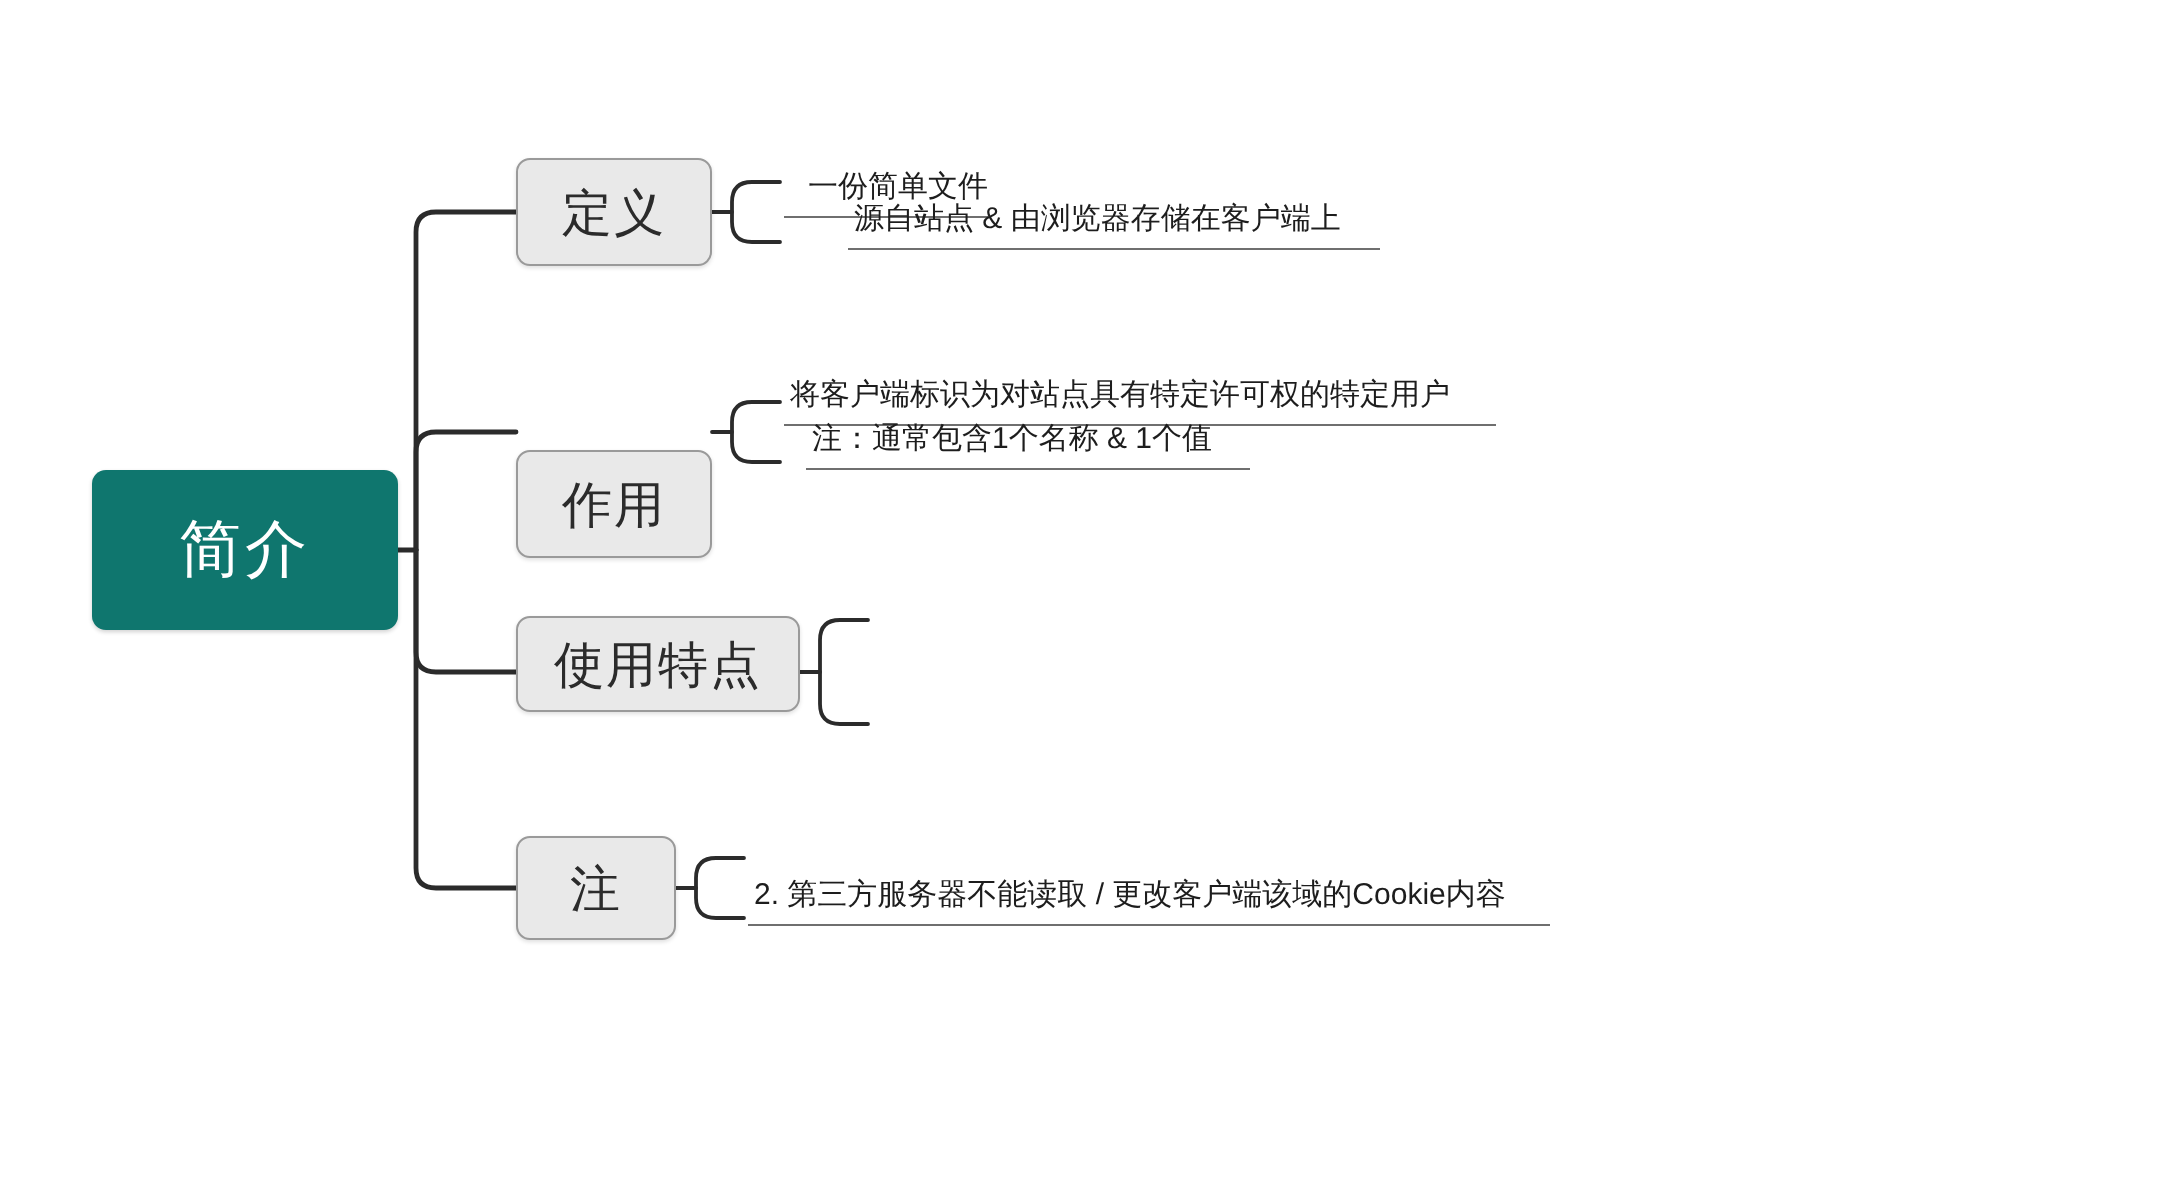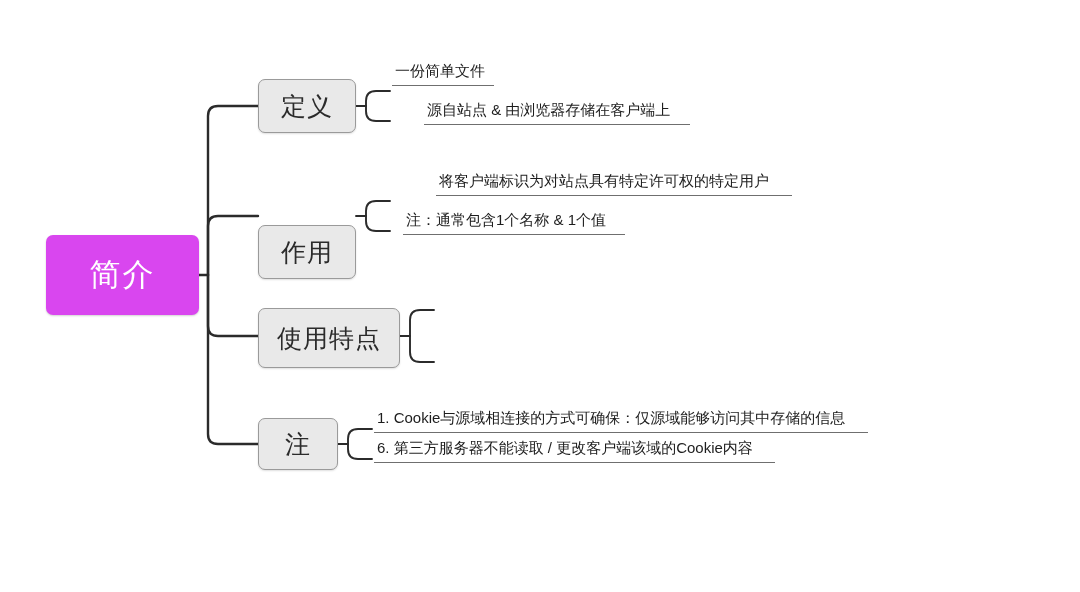--- a/index.html
+++ b/index.html
@@ -30,21 +30,21 @@
   .node {
     position: absolute;
     box-sizing: border-box;
     display: flex;
     align-items: center;
     justify-content: center;
     text-align: center;
     white-space: nowrap;
   }
   .root-node {
-    background: #d946ef;
+    background: #0f766e;
     color: #ffffff;
     border-radius: 7px;
     font-size: 31px;
     letter-spacing: 2px;
     box-shadow: 0 1px 2px rgba(0,0,0,0.18);
   }
   .branch-node {
     background: #e9e9e9;
     color: #2b2b2b;
     border: 1.3px solid #9a9a9a;
@@ -102,32 +102,31 @@
     </g>
   </svg>
 
   <div class="node root-node" style="left:46px; top:235px; width:153px; height:80px;">
     <span>简介</span>
   </div>
 
   <div class="node branch-node" style="left:258px; top:79px; width:98px; height:54px;">
     <span>定义</span>
   </div>
-  <div class="leaf nowrap" style="left:392px; top:57px; width:102px;">一份简单文件</div>
+  <div class="leaf nowrap" style="left:392px; top:80px; width:102px;text-align:right;">一份简单文件</div>
   <div class="leaf nowrap" style="left:392px; top:96px; width:266px;margin-left:32px;">源自站点 &amp; 由浏览器存储在客户端上</div>
 
   <div class="node branch-node" style="left:258px; top:189px; width:98px; height:54px;margin-top:36px;">
     <span>作用</span>
   </div>
-  <div class="leaf nowrap" style="left:392px; top:167px; width:356px;margin-left:44px;">将客户端标识为对站点具有特定许可权的特定用户</div>
+  <div class="leaf nowrap" style="left:392px; top:184px; width:356px;">将客户端标识为对站点具有特定许可权的特定用户</div>
   <div class="leaf nowrap" style="left:403px; top:206px; width:222px;">注：通常包含1个名称 &amp; 1个值</div>
 
-  <div class="node branch-node" style="left:258px; top:308px; width:142px; height:60px;">
+  <div class="node branch-node" style="left:258px; top:308px; width:142px; height:48px;">
     <span>使用特点</span>
   </div>
 
   <div class="node branch-node" style="left:258px; top:418px; width:80px; height:52px;">
     <span>注</span>
   </div>
-  <div class="leaf nowrap" style="left:374px; top:404px; width:494px;">1. Cookie与源域相连接的方式可确保：仅源域能够访问其中存储的信息</div>
-  <div class="leaf nowrap" style="left:374px; top:434px; width:401px;">6. 第三方服务器不能读取 / 更改客户端该域的Cookie内容</div>
+  <div class="leaf nowrap" style="left:374px; top:434px; width:401px;">2. 第三方服务器不能读取 / 更改客户端该域的Cookie内容</div>
 
 </div>
 
 </body></html>

